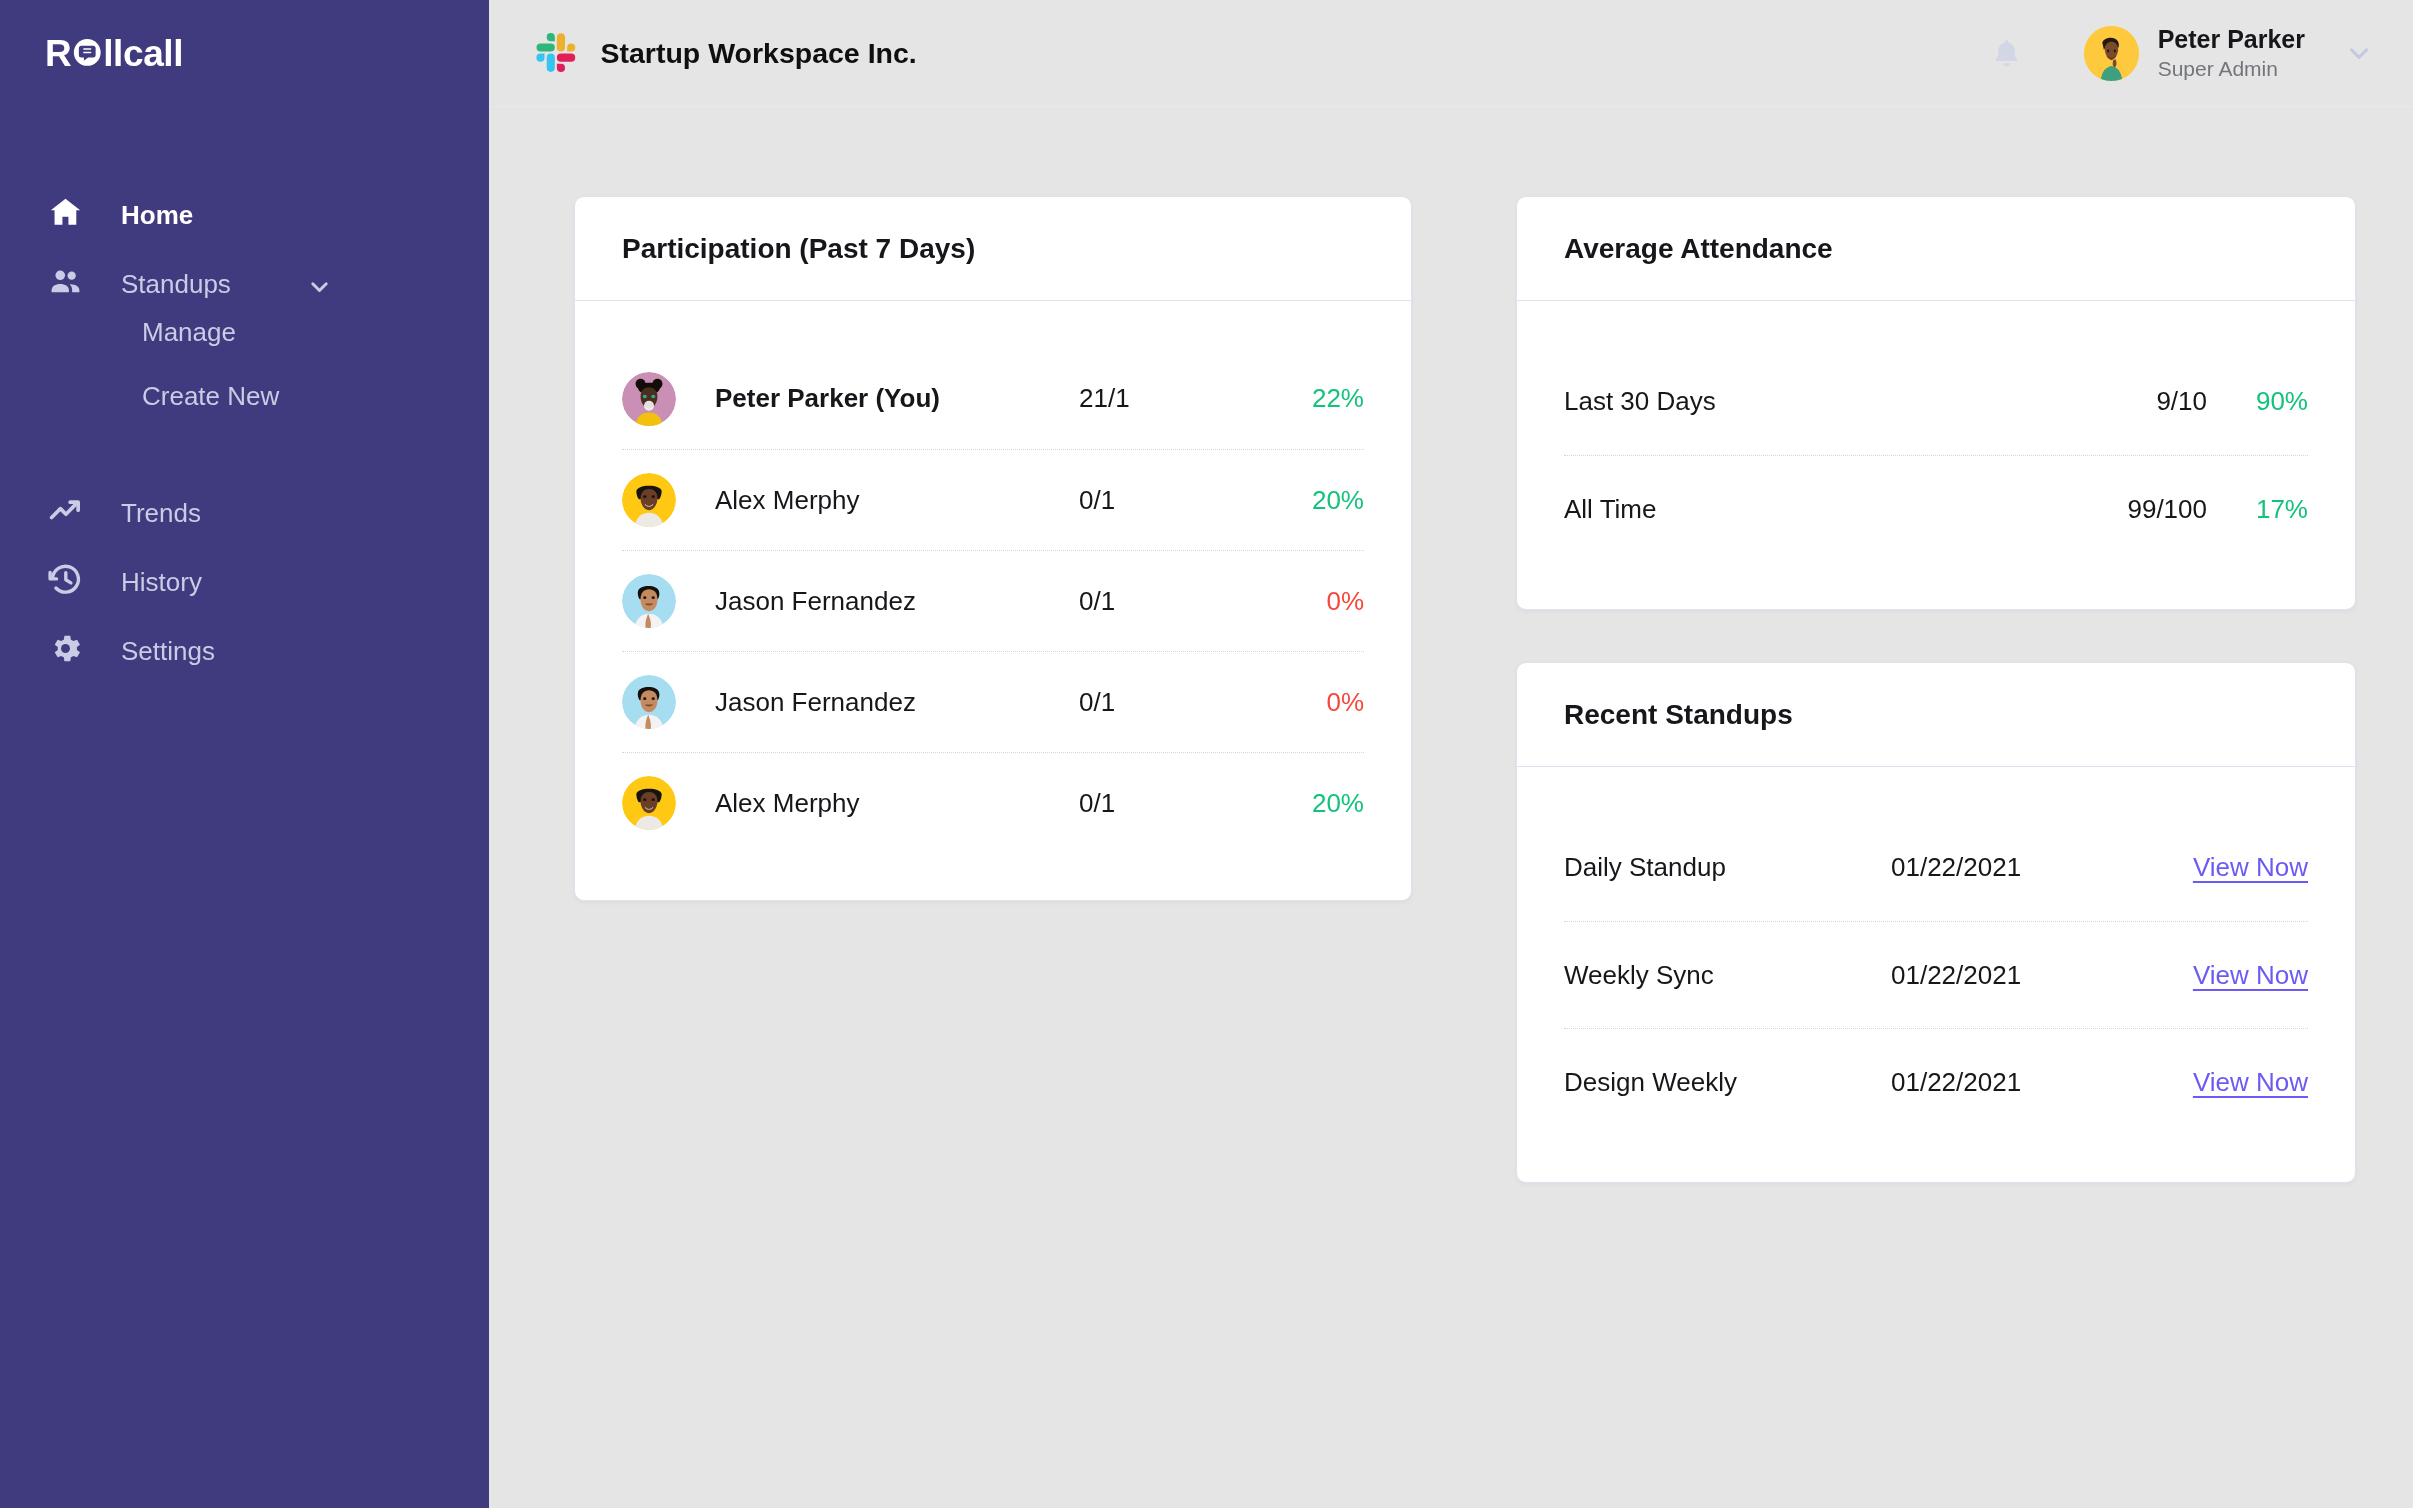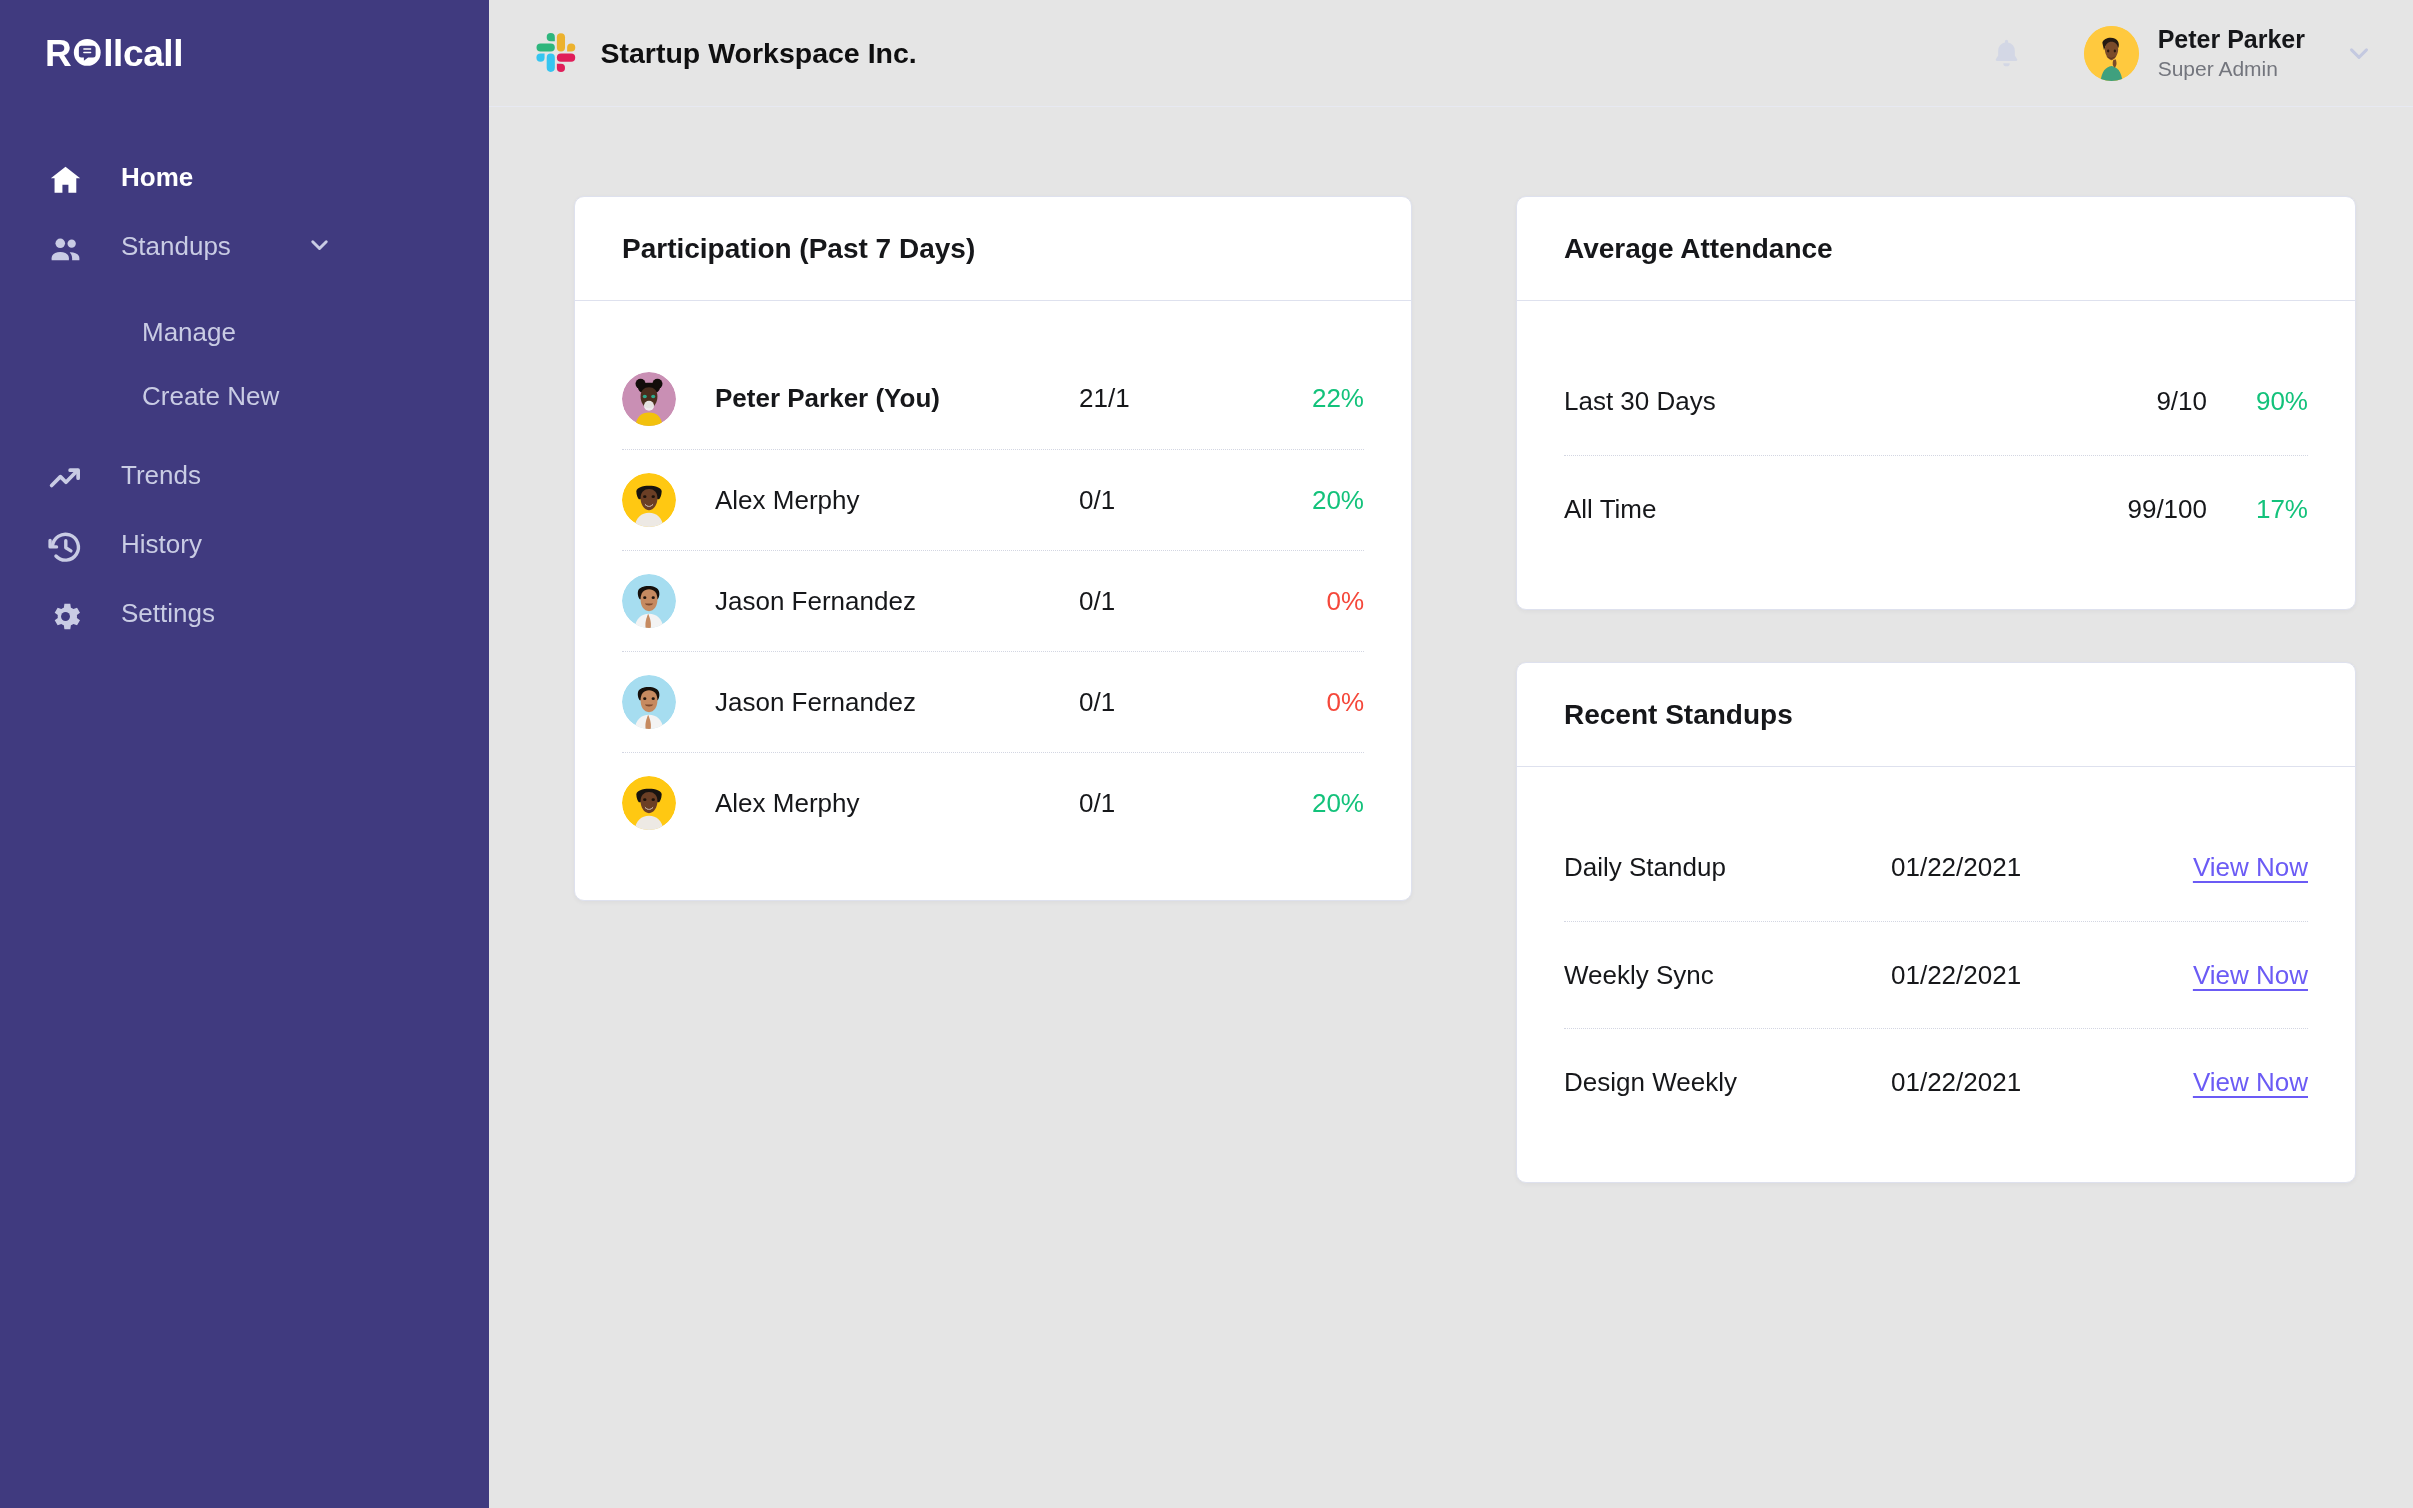--- a/index.html
+++ b/index.html
@@ -27,21 +27,21 @@
     letter-spacing: -0.4px; display: flex; align-items: center;
   }
   .brand-o {
     position: relative; display: inline-block;
     width: 28.5px; height: 28.5px; margin: 0 1.7px; vertical-align: middle;
   }
   .brand-o svg { position: absolute; top: 0; left: 0; }
 
   .nav { padding-top: 55px; }
   .nav-item {
-    display: flex; align-items: flex-start;
+    display: flex; align-items: flex-end;
     height: 69px; padding-left: 47px;
     cursor: pointer; position: relative;
   }
   .nav-icon {
     width: 42px; min-width: 42px; display: flex;
     align-items: center; justify-content: flex-start;
   }
   .nav-label {
     font-size: 26px; color: #C9CCE4; margin-left: 32px;
     white-space: nowrap;

